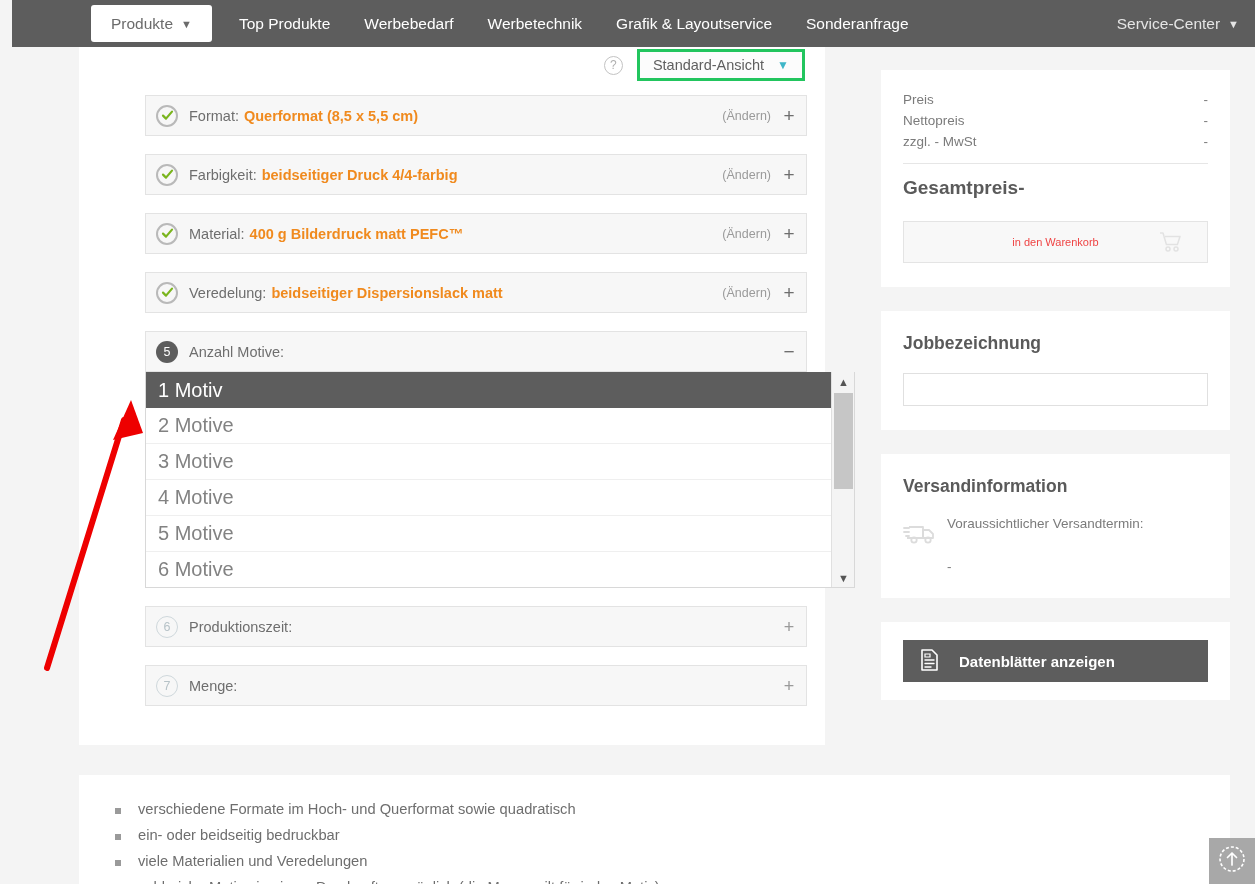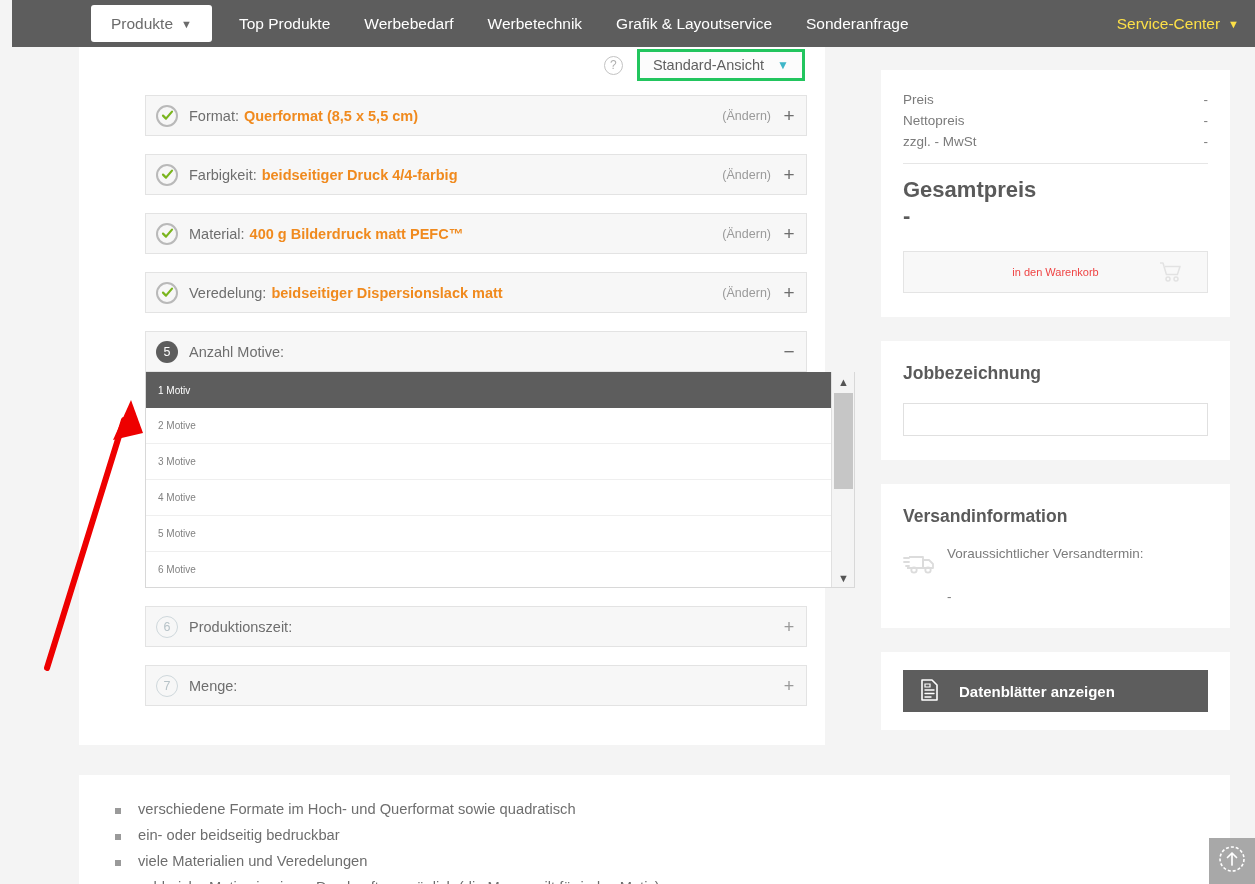--- a/index.html
+++ b/index.html
@@ -34,21 +34,21 @@
     height: 37px;
     border-radius: 3px;
     margin: 0 10px 0 0;
     padding: 0 20px;
     font-size: 15.5px;
   }
   .nav-caret { font-size: 11px; margin-left: 8px; display:inline-block; }
   .nav-right {
     position: absolute; right: 28px; top: 0; height: 47px;
     display: flex; align-items: center;
-    color: #fde047; font-size: 15.5px; cursor: pointer;
+    color: #e5e5e5; font-size: 15.5px; cursor: pointer;
   }
 
   
   .page { position: absolute; top: 47px; left: 0; width: 1255px; height: 837px; }
 
   
   .config-card {
     position: absolute; left: 79px; top: 0;
     width: 746px; height: 698px;
     background: #ffffff;
@@ -114,21 +114,21 @@
     background: #ffffff;
     width: 710px; height: 216px;
     margin-bottom: 18px;
     position: relative;
     overflow: hidden;
   }
   .dd-list { position: absolute; left: 0; top: 0; right: 23px; }
   .dd-item {
     height: 36px; display: flex; align-items: center;
     padding-left: 12px;
-    font-size: 10px; color: #828282;
+    font-size: 20px; color: #828282;
     border-bottom: 1px solid #efefef;
     cursor: pointer;
   }
   .dd-item.sel { background: #5d5d5d; color: #ffffff; border-bottom: none; }
   .dd-scroll {
     position: absolute; right: 0; top: 0; width: 23px; height: 216px;
     background: #f4f4f4; border-left: 1px solid #e0e0e0;
     cursor: pointer;
   }
   .dd-arrow {
@@ -147,21 +147,21 @@
   .sidebar { position: absolute; left: 881px; top: 23px; width: 349px; }
   .panel { background: #ffffff; padding: 22px 22px 24px 22px; margin-bottom: 24px; }
   .panel-title { font-size: 17.5px; color: #5a5a5a; font-weight: bold; margin-bottom: 19px; }
   .price-line {
     display: flex; justify-content: space-between;
     font-size: 13.5px; color: #7b7b7b; margin-bottom: 6px;
   }
   .price-rule { border-top: 1px solid #e6e6e6; margin: 14px 0 13px 0; }
   .price-total {
     display: flex; justify-content: flex-start;
-    font-size: 22px; color: #5a5a5a; font-weight: bold; flex-direction: column;
+    font-size: 19px; color: #5a5a5a; font-weight: bold;
   }
   .cart-btn {
     margin-top: 22px; height: 42px;
     border: 1px solid #e4e4e4; background: #f8f8f8;
     display: flex; align-items: center; justify-content: center;
     position: relative; cursor: pointer;
   }
   .cart-btn span { font-size: 11px; color: #ef4444; }
   .cart-btn .ci { position: absolute; right: 24px; top: 10px; }
 

